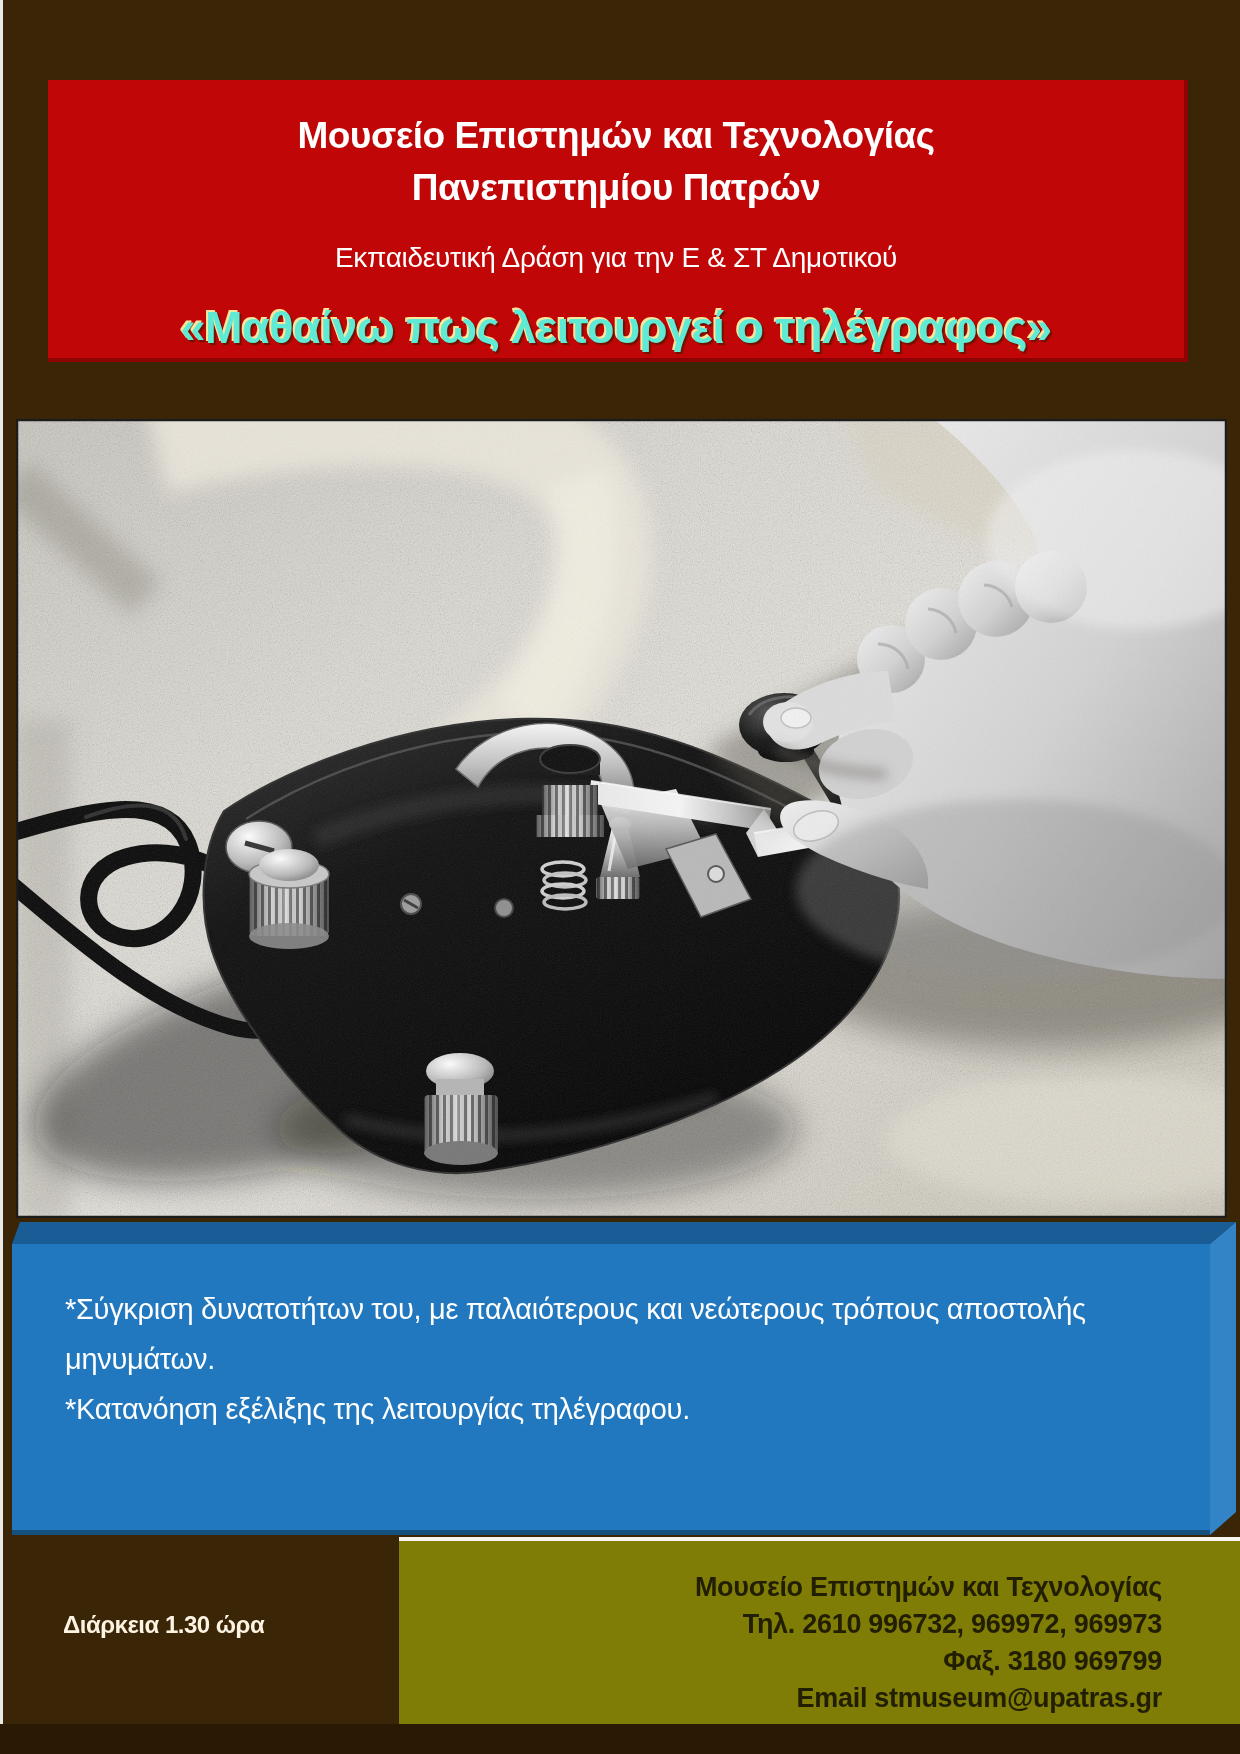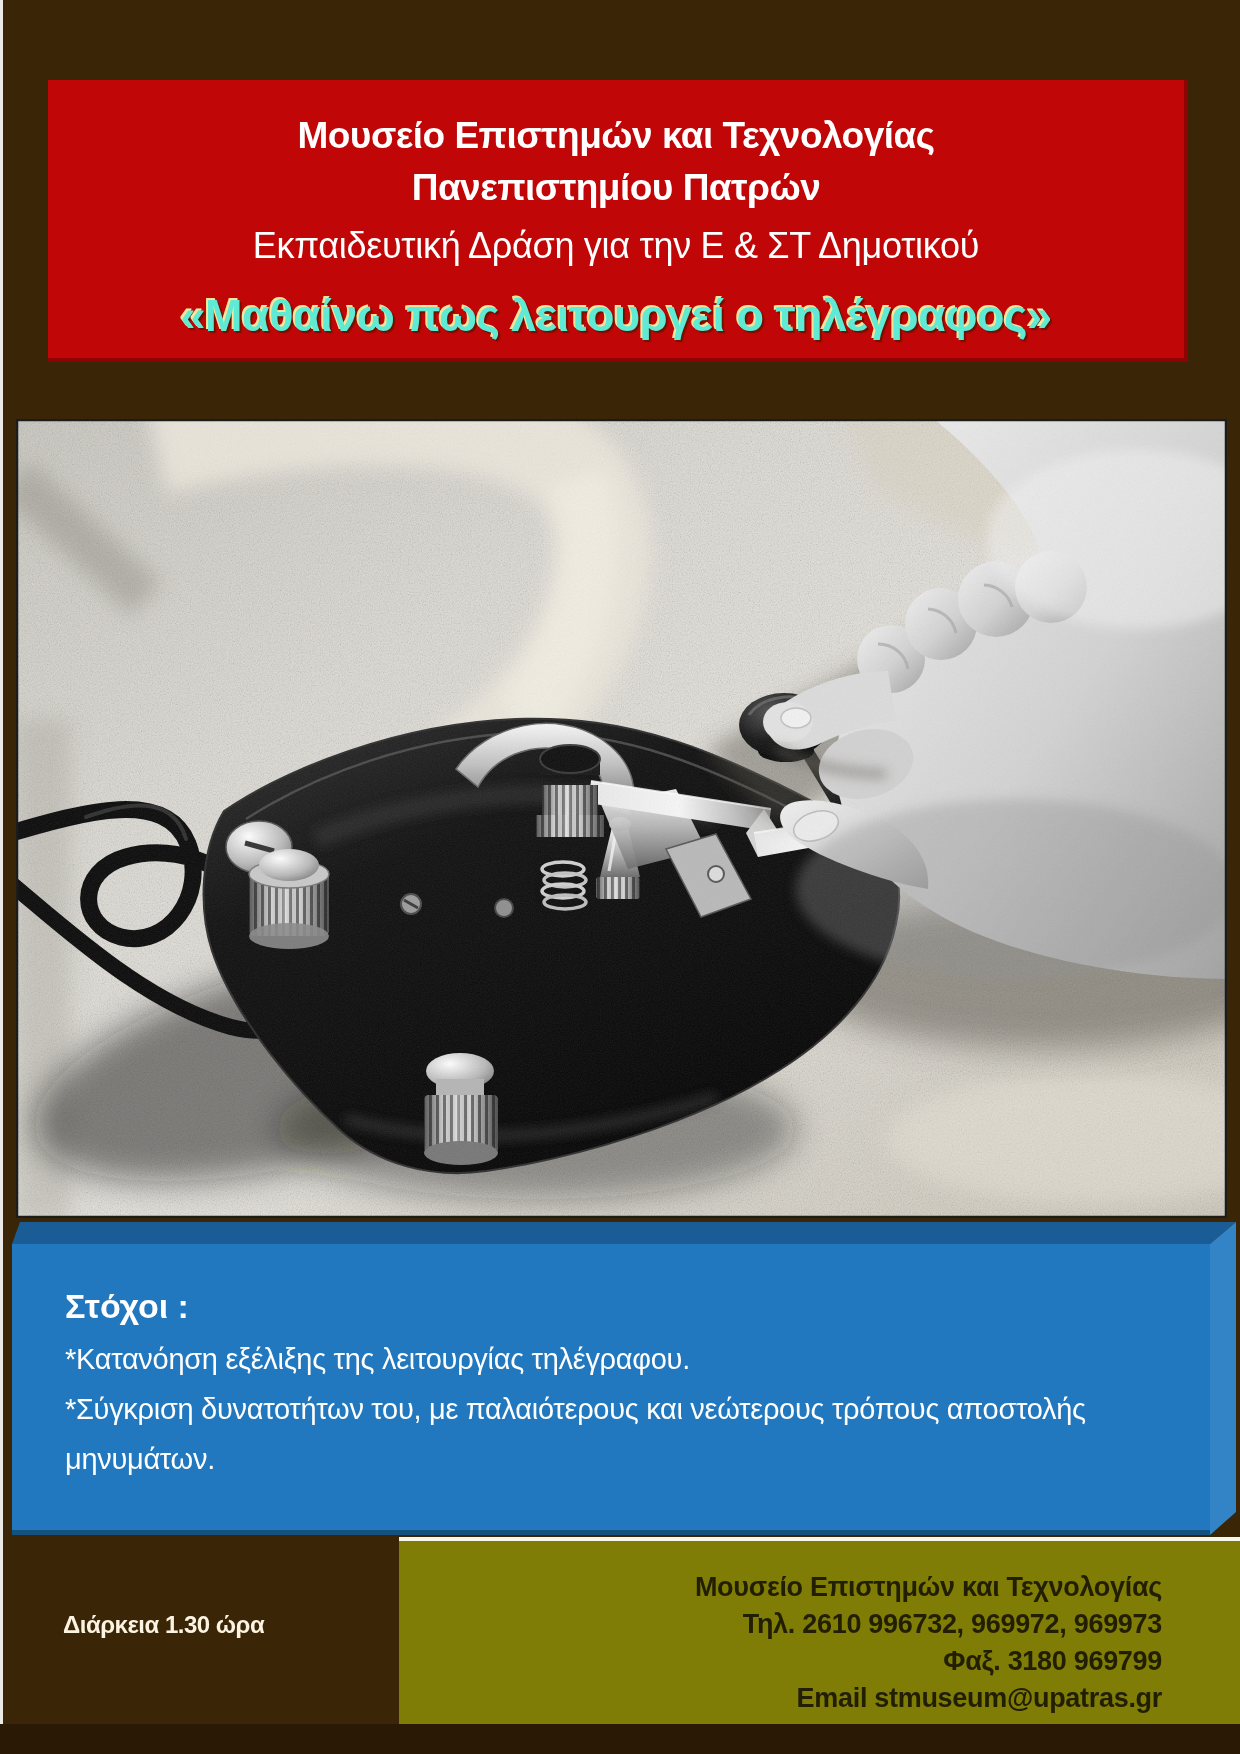--- a/index.html
+++ b/index.html
@@ -12,21 +12,21 @@
 
   
   .red-box{
     position:absolute;left:48px;top:80px;width:1140px;height:282px;
     background:#c00606;box-sizing:border-box;
     border-right:4px solid #8e0404;border-bottom:4px solid #8e0404;
     text-align:center;color:#ffffff;
   }
   .museum-name{font-size:37px;font-weight:bold;line-height:52px;letter-spacing:-0.5px;}
   .museum-name.l1{margin-top:30px;}
-  .red-subtitle{font-size:36px;font-weight:400;line-height:40px;margin-top:12px;letter-spacing:-0.3px;}
+  .red-subtitle{font-size:28px;font-weight:400;line-height:40px;margin-top:24px;letter-spacing:-0.3px;}
   .program-title{
     font-size:45px;font-weight:bold;line-height:56px;margin-top:22px;
     color:#5eead4;letter-spacing:-0.5px;
     text-shadow:-2px -2px 0 #ffe49a, 2px 2px 1px #701200;
   }
 
   
   .photo{position:absolute;left:16px;top:419px;width:1211px;height:799px;margin:0;}
   .photo svg{display:block;}
 
@@ -260,23 +260,22 @@
   </figure>
 
   <section class="goals-box">
     <svg width="1226" height="313" viewBox="0 0 1226 313" xmlns="http://www.w3.org/2000/svg">
       <polygon points="0,22 8,0 1224,0 1198,22" fill="#1a5c95"></polygon>
       <rect x="0" y="22" width="1198" height="291" fill="#2178be"></rect>
       <rect x="0" y="308" width="1198" height="5" fill="#15517f"></rect>
       <polygon points="1198,22 1224,0 1224,290 1198,313" fill="#3284c6"></polygon>
     </svg>
     <div class="goals-text">
-      <div class="goals-heading">Στόχοι :</div>
+      <p class="goal">*Σύγκριση δυνατοτήτων του, με παλαιότερους και νεώτερους τρόπους αποστολής μηνυμάτων.</p>
       <p class="goal">*Κατανόηση εξέλιξης της λειτουργίας τηλέγραφου.</p>
-      <p class="goal">*Σύγκριση δυνατοτήτων του, με παλαιότερους και νεώτερους τρόπους αποστολής μηνυμάτων.</p>
     </div>
   </section>
 
   <div class="duration">Διάρκεια 1.30 ώρα</div>
   <section class="info-box">
     <div class="info-line">Μουσείο Επιστημών και Τεχνολογίας</div>
     <div class="info-line">Τηλ. 2610 996732, 969972, 969973</div>
     <div class="info-line">Φαξ. 3180 969799</div>
     <div class="info-line">Email stmuseum@upatras.gr</div>
   </section>

